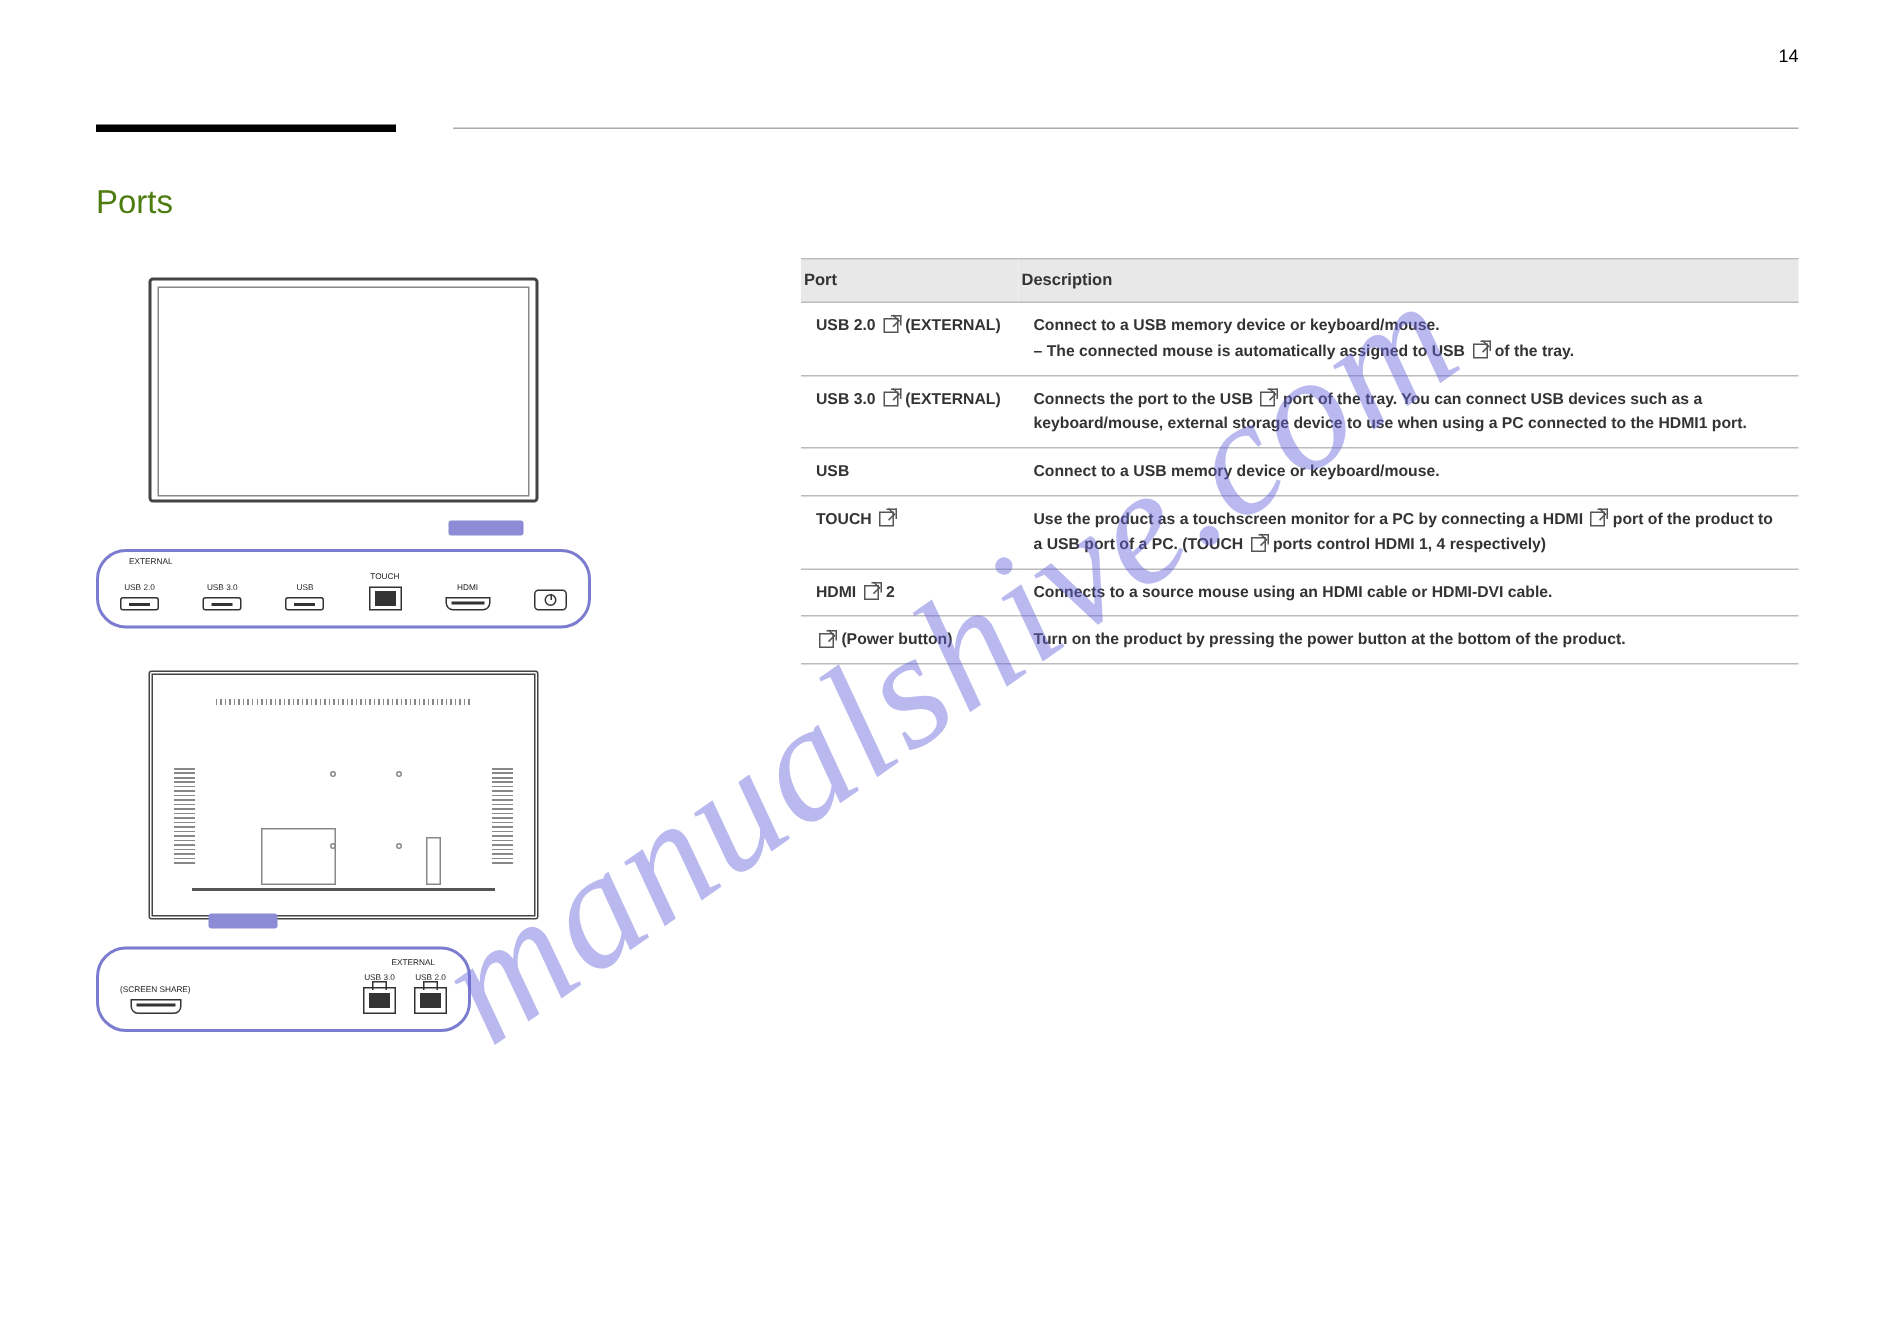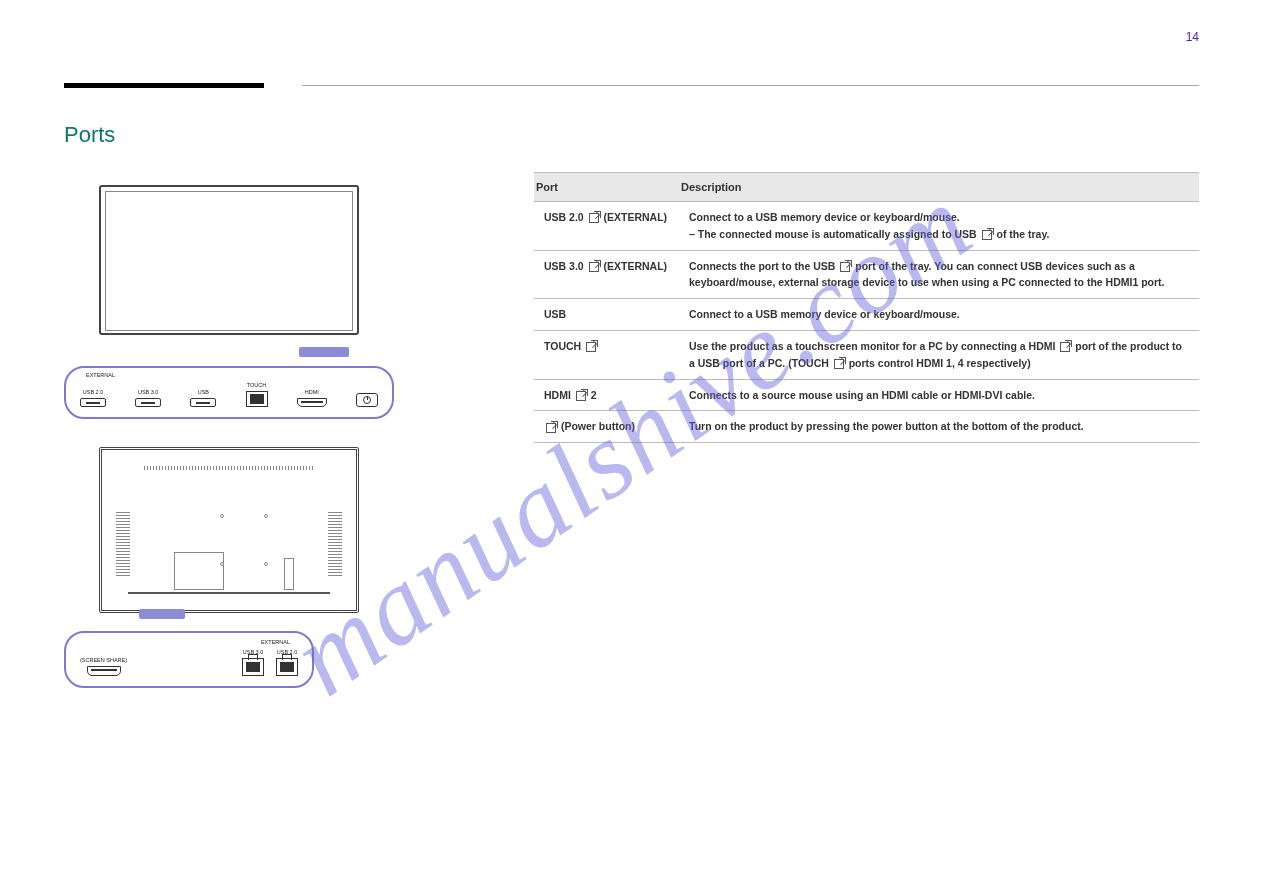--- a/index.html
+++ b/index.html
@@ -6,24 +6,24 @@
   body {
     font-family: Arial, Helvetica, sans-serif;
     font-size: 10px;
     color: #333;
     background: #fff;
     width: 1263px;
     height: 893px;
     position: relative;
     overflow: hidden;
   }
-  .page-num { position: absolute; top: 30px; right: 64px; font-size: 12px; color: #4c1d95; }
+  .page-num { position: absolute; top: 30px; right: 64px; font-size: 12px; color: #000000; }
   .accent-bar { position: absolute; top: 83px; left: 64px; width: 200px; height: 5px; background: #000; }
   .divider-line { position: absolute; top: 85px; left: 302px; right: 64px; height: 1px; background: #aaa; }
-  .section-title { position: absolute; top: 122px; left: 64px; font-size: 22px; color: #0f766e; font-weight: 500; }
+  .section-title { position: absolute; top: 122px; left: 64px; font-size: 22px; color: #4d7c0f; font-weight: 500; }
   .page-left { position: absolute; top: 185px; left: 64px; width: 330px; }
   .front-img { width: 260px; height: 166px; margin: 0 auto; position: relative; }
   .screen-frame { width: 260px; height: 150px; border: 2px solid #444; border-radius: 3px; background: #fff; }
   .screen-inner { position: absolute; top: 6px; left: 6px; right: 6px; bottom: 20px; border: 1px solid #888; }
   .screen-tag { position: absolute; bottom: -6px; right: 10px; width: 50px; height: 10px; background: #8b8bd6; border-radius: 2px; }
   .port-bubble {
     margin-top: 15px;
     border: 2px solid #7b7bcf;
     border-radius: 20px;
     padding: 14px 14px 10px 14px;

